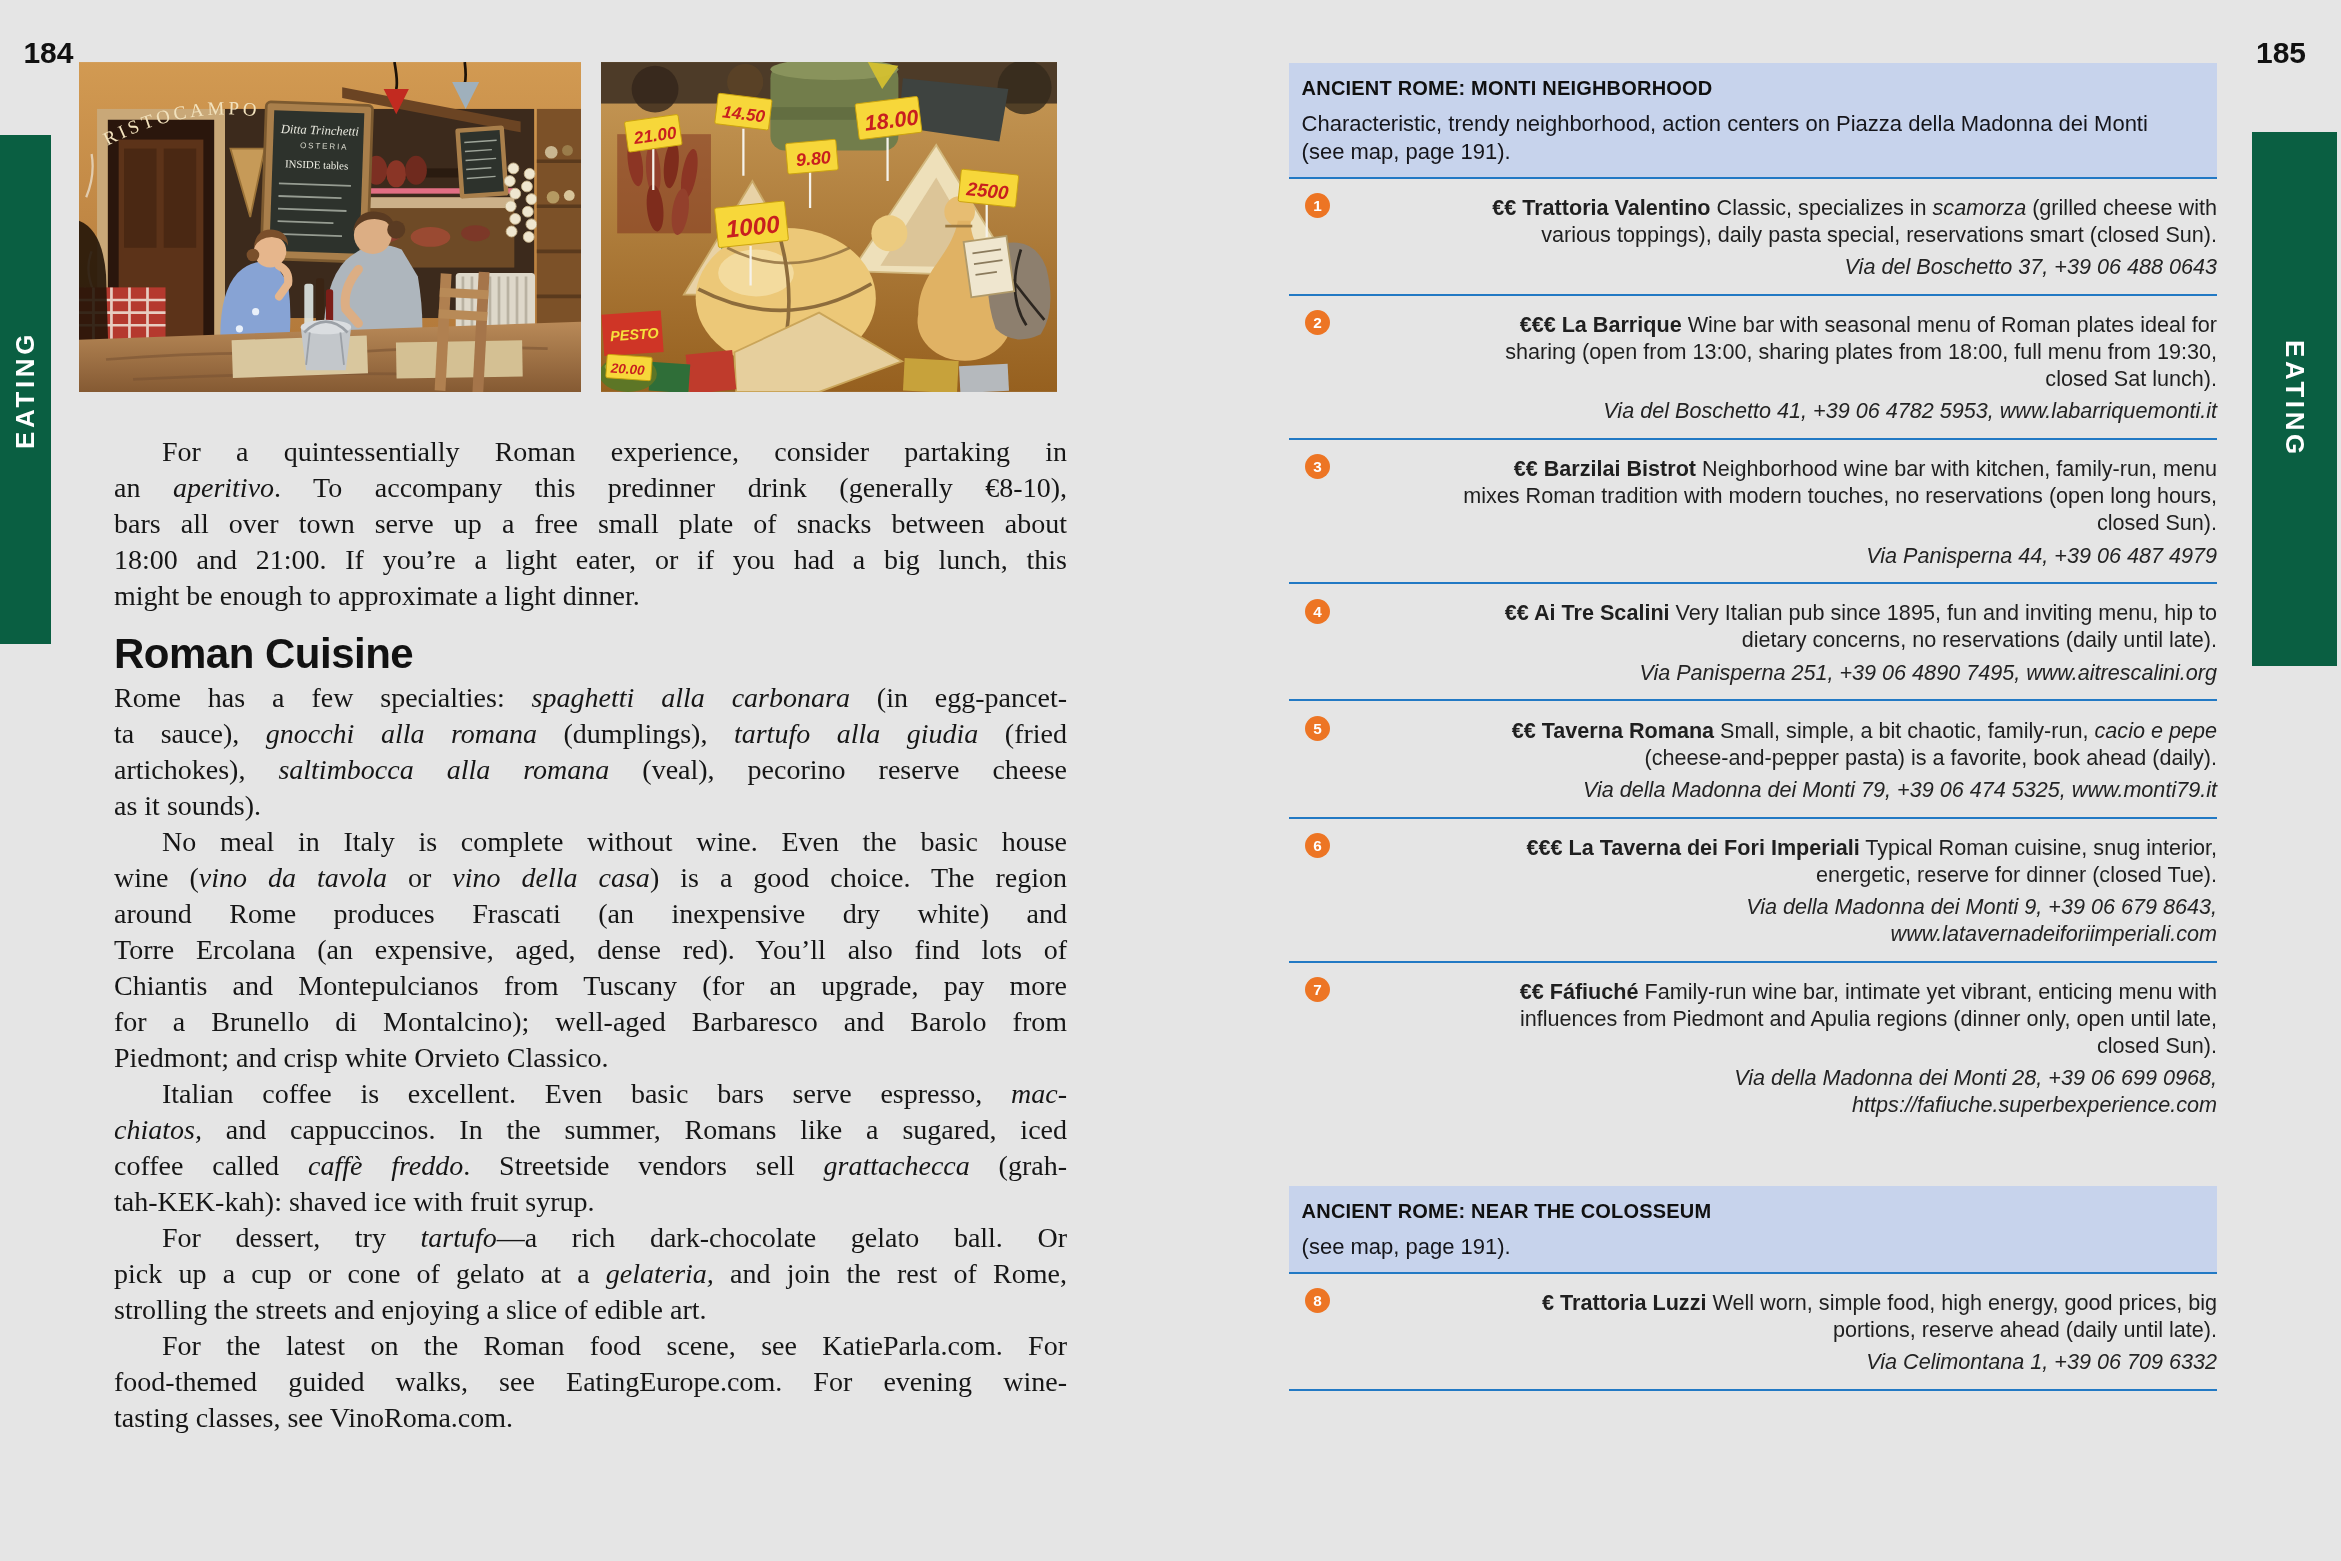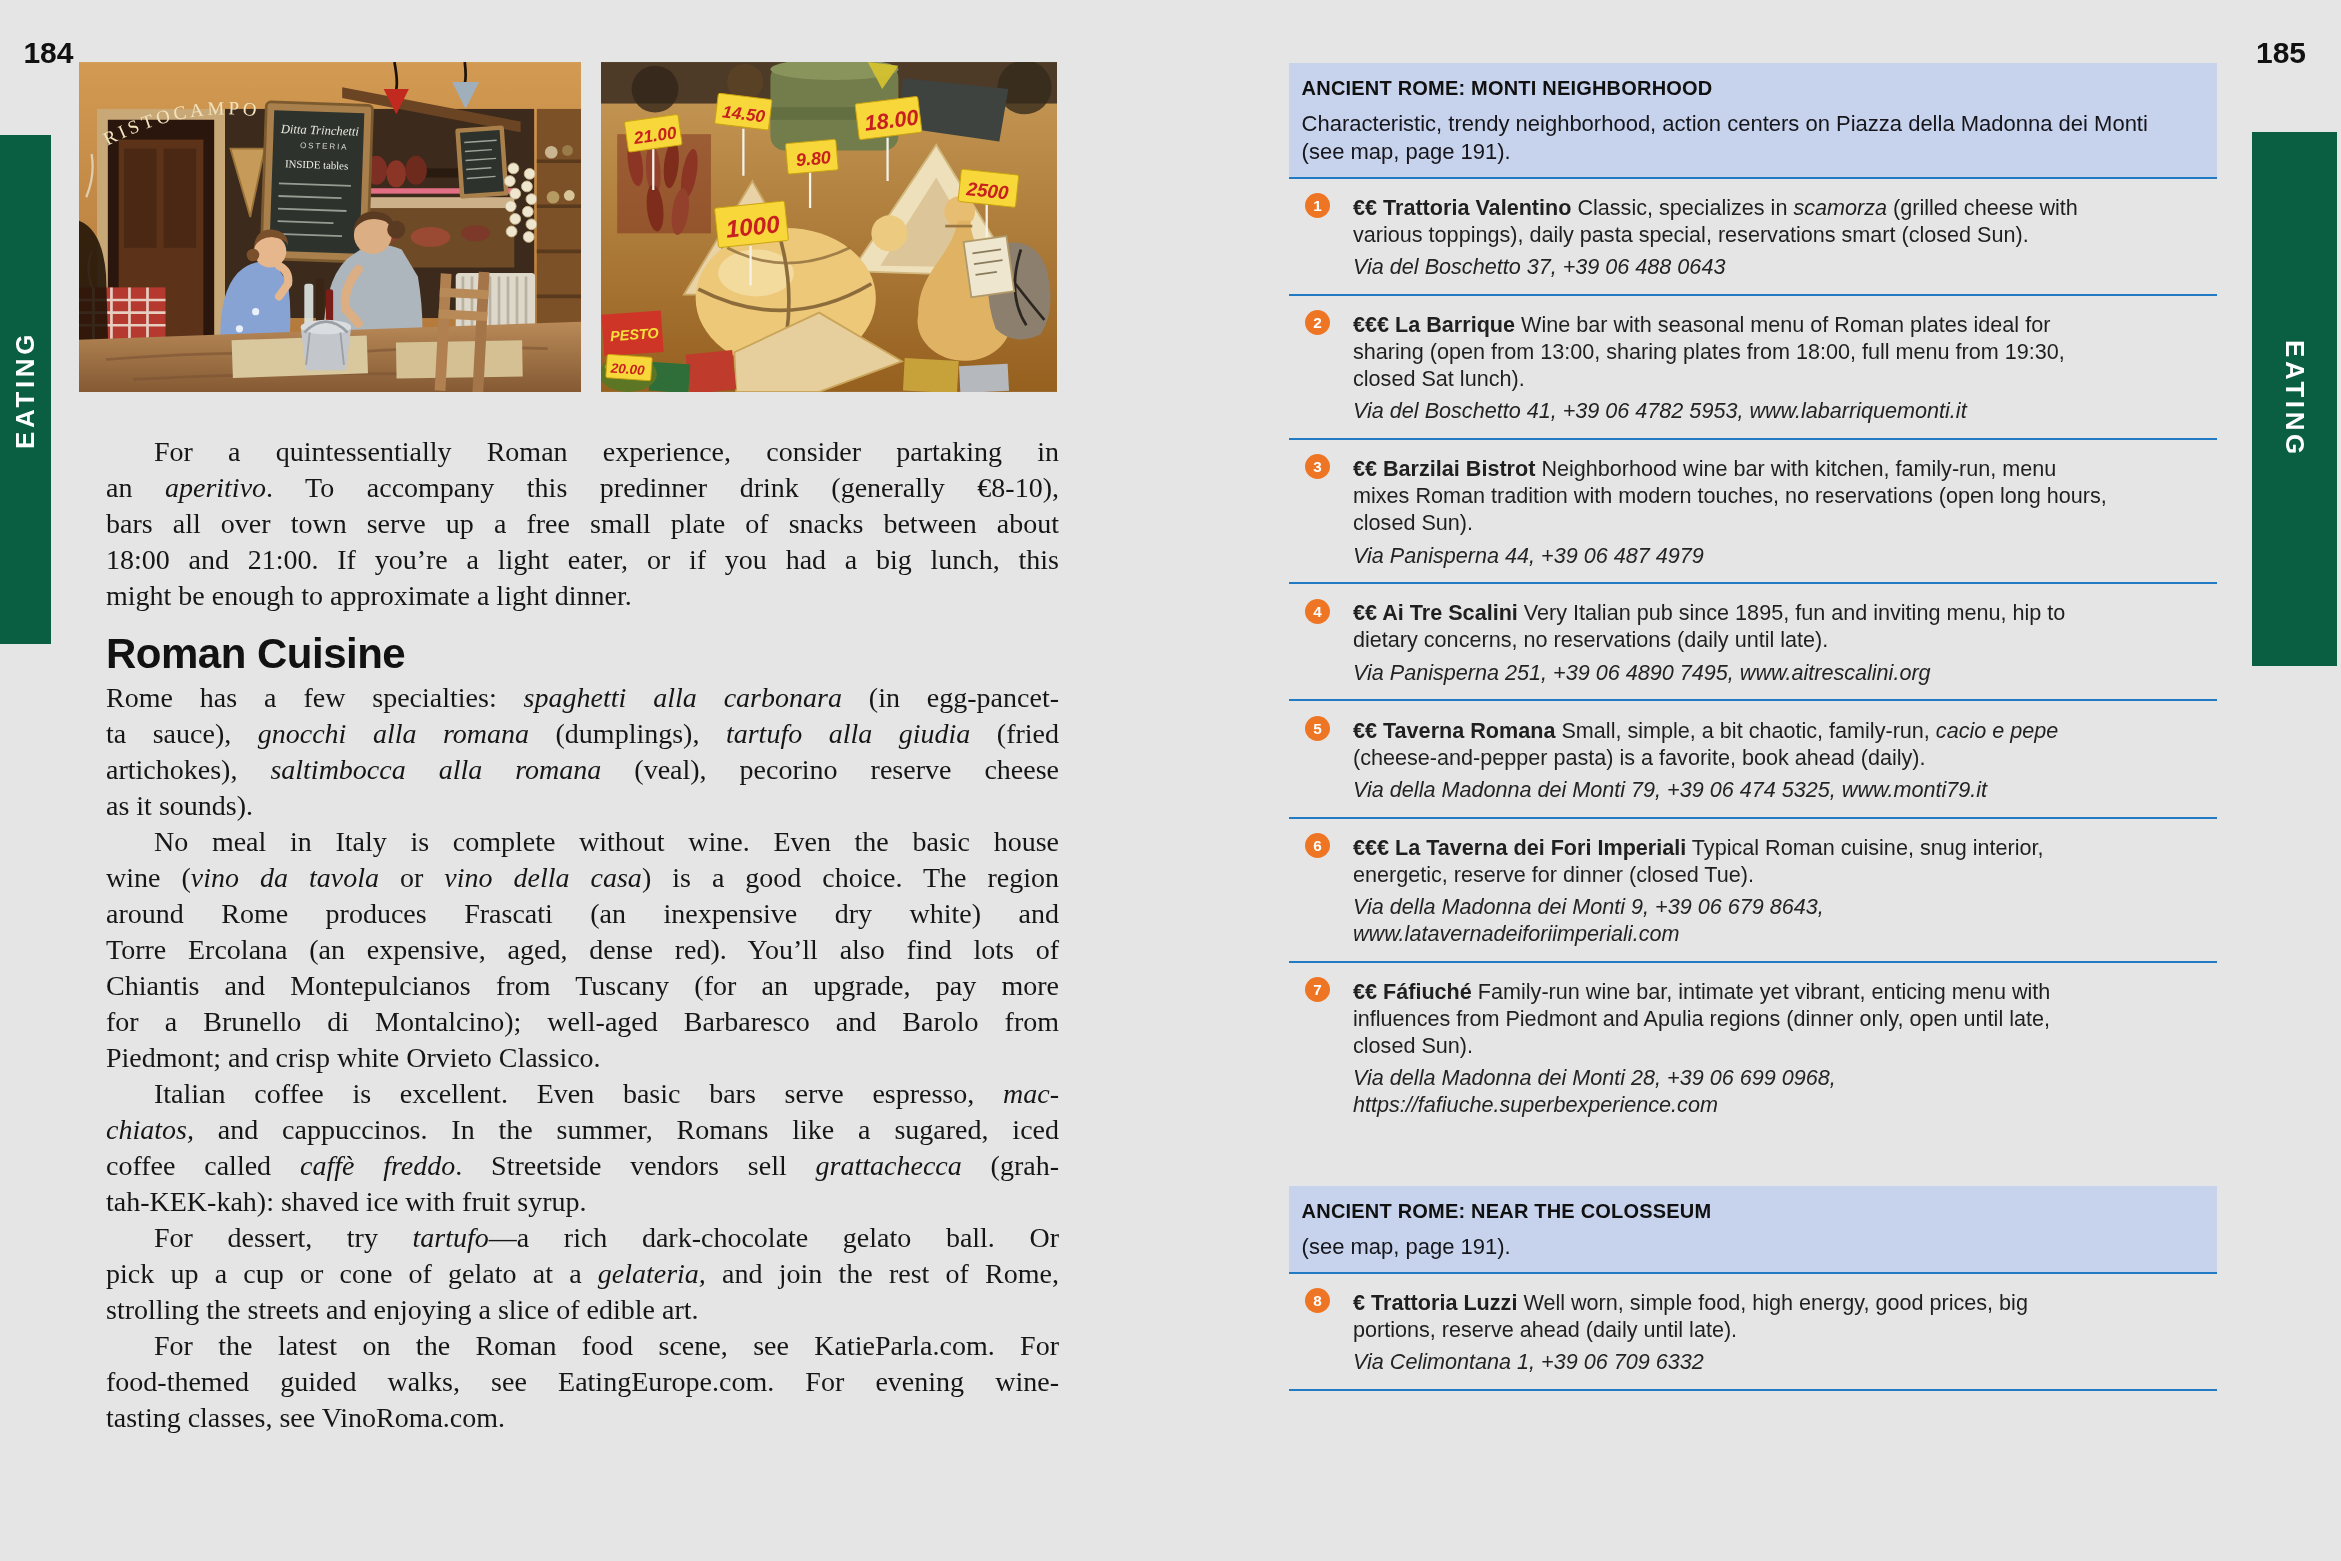--- a/index.html
+++ b/index.html
@@ -26,21 +26,21 @@
       color:#121212;margin:18px 0 5.4px 0;letter-spacing:-0.5px;line-height:43px;}
 
   
   .rcol{width:928px;color:#1f1f1f;font-size:21.6px;line-height:27px;}
   .bluebox{background:#c7d3ec;border-bottom:2.7px solid #2279c4;padding:14.4px 12.6px 10.8px 12.6px;}
   .bb-title{font-weight:bold;font-size:20px;line-height:23.4px;color:#101010;
             letter-spacing:0.2px;margin-bottom:9px;}
   .bb-sub .ln{font-size:22px;line-height:28px;white-space:nowrap;color:#15151a;}
   .entryw{position:relative;border-bottom:2.7px solid #2279c4;}
   .entryw.nodiv{border-bottom:none;margin-bottom:54px;}
-  .entry{margin-left:64px;padding:15.3px 0 13.5px 0;}
+  .entry{margin-left:92px;padding:15.3px 0 13.5px 0;text-align:right;}
   .desc .ln{white-space:nowrap;}
   .desc b{font-weight:bold;}
   .addr{font-style:italic;margin-top:5.4px;color:#232323;}
   .addr .ln{white-space:nowrap;}
   .marker{position:absolute;left:16px;top:14.4px;width:25px;height:25px;border-radius:50%;
           background:#ed7524;color:#fff;font-weight:bold;font-size:15.3px;line-height:25px;
           text-align:center;}
 
   svg{display:block;}
 </style>
@@ -311,21 +311,21 @@
           <text x="10" y="308" font-size="16" fill="#f7e03c">PESTO</text>
         </g>
         <g transform="rotate(4 32 340)">
           <rect x="6" y="326" width="50" height="26" rx="2" fill="#f7d73a" stroke="#caa20c"></rect>
           <text x="11" y="346" font-size="15">20.00</text>
         </g>
       </g>
     </svg>
   </div>
 
-  <div class="abs serifcol" style="left:106px;top:434px;">
+  <div class="abs serifcol" style="left:114px;top:434px;">
     <div>
         <div class="ln jl ind"><span>For a quintessentially Roman experience, consider partaking in</span></div>
         <div class="ln jl"><span>an </span><i>aperitivo</i><span>. To accompany this predinner drink (generally €8-10),</span></div>
         <div class="ln jl"><span>bars all over town serve up a free small plate of snacks between about</span></div>
         <div class="ln jl"><span>18:00 and 21:00. If you’re a light eater, or if you had a big lunch, this</span></div>
         <div class="ln"><span>might be enough to approximate a light dinner.</span></div>
       </div>
     <h2 class="h2">Roman Cuisine</h2>
     <div>
         <div class="ln jl"><span>Rome has a few specialties: </span><i>spaghetti alla carbonara</i><span> (in egg-pancet-</span></div>

